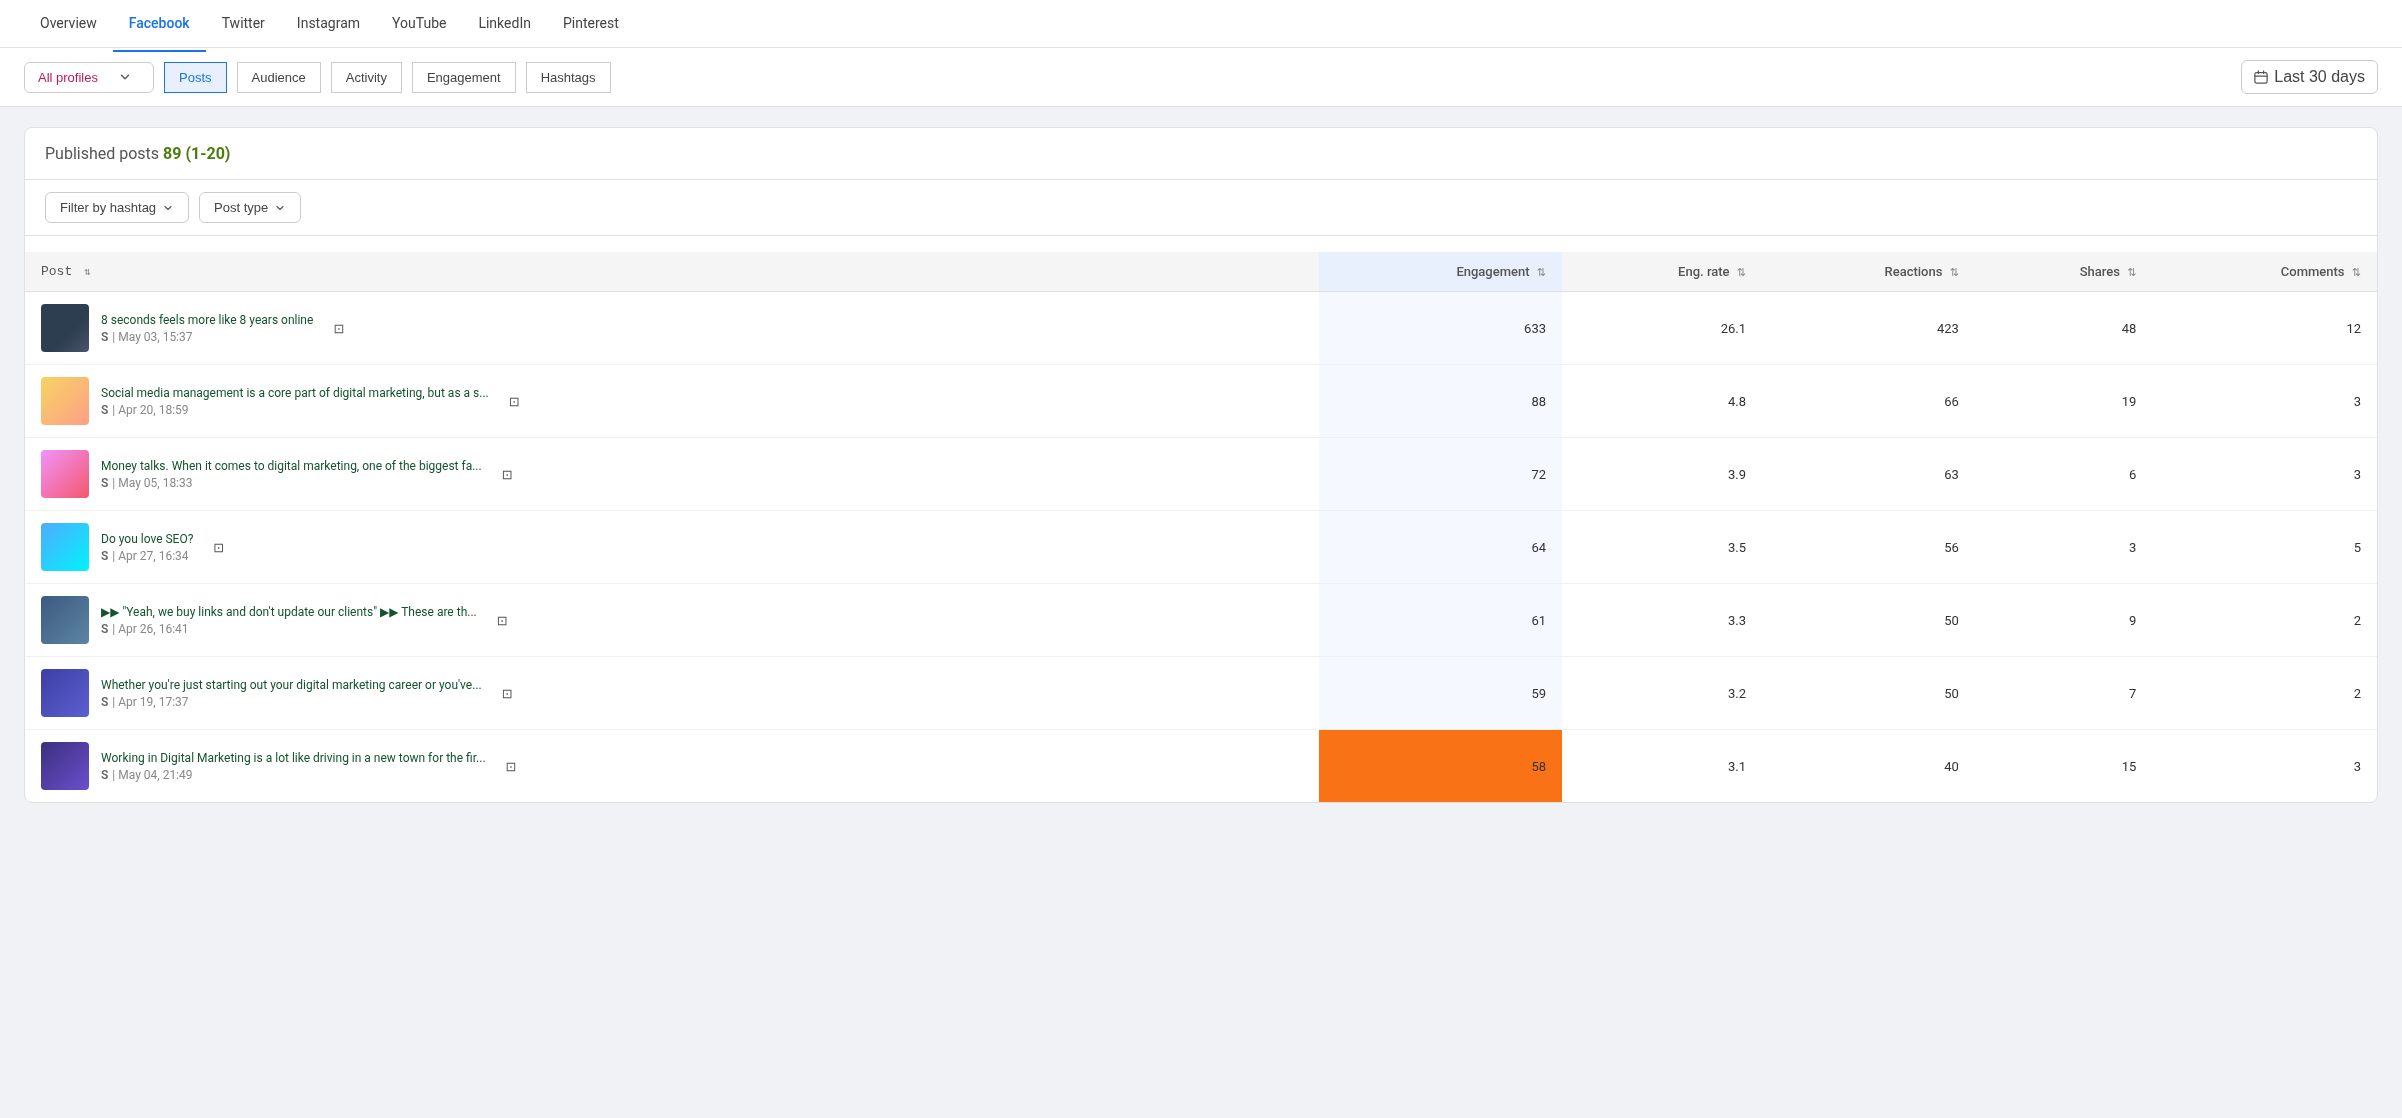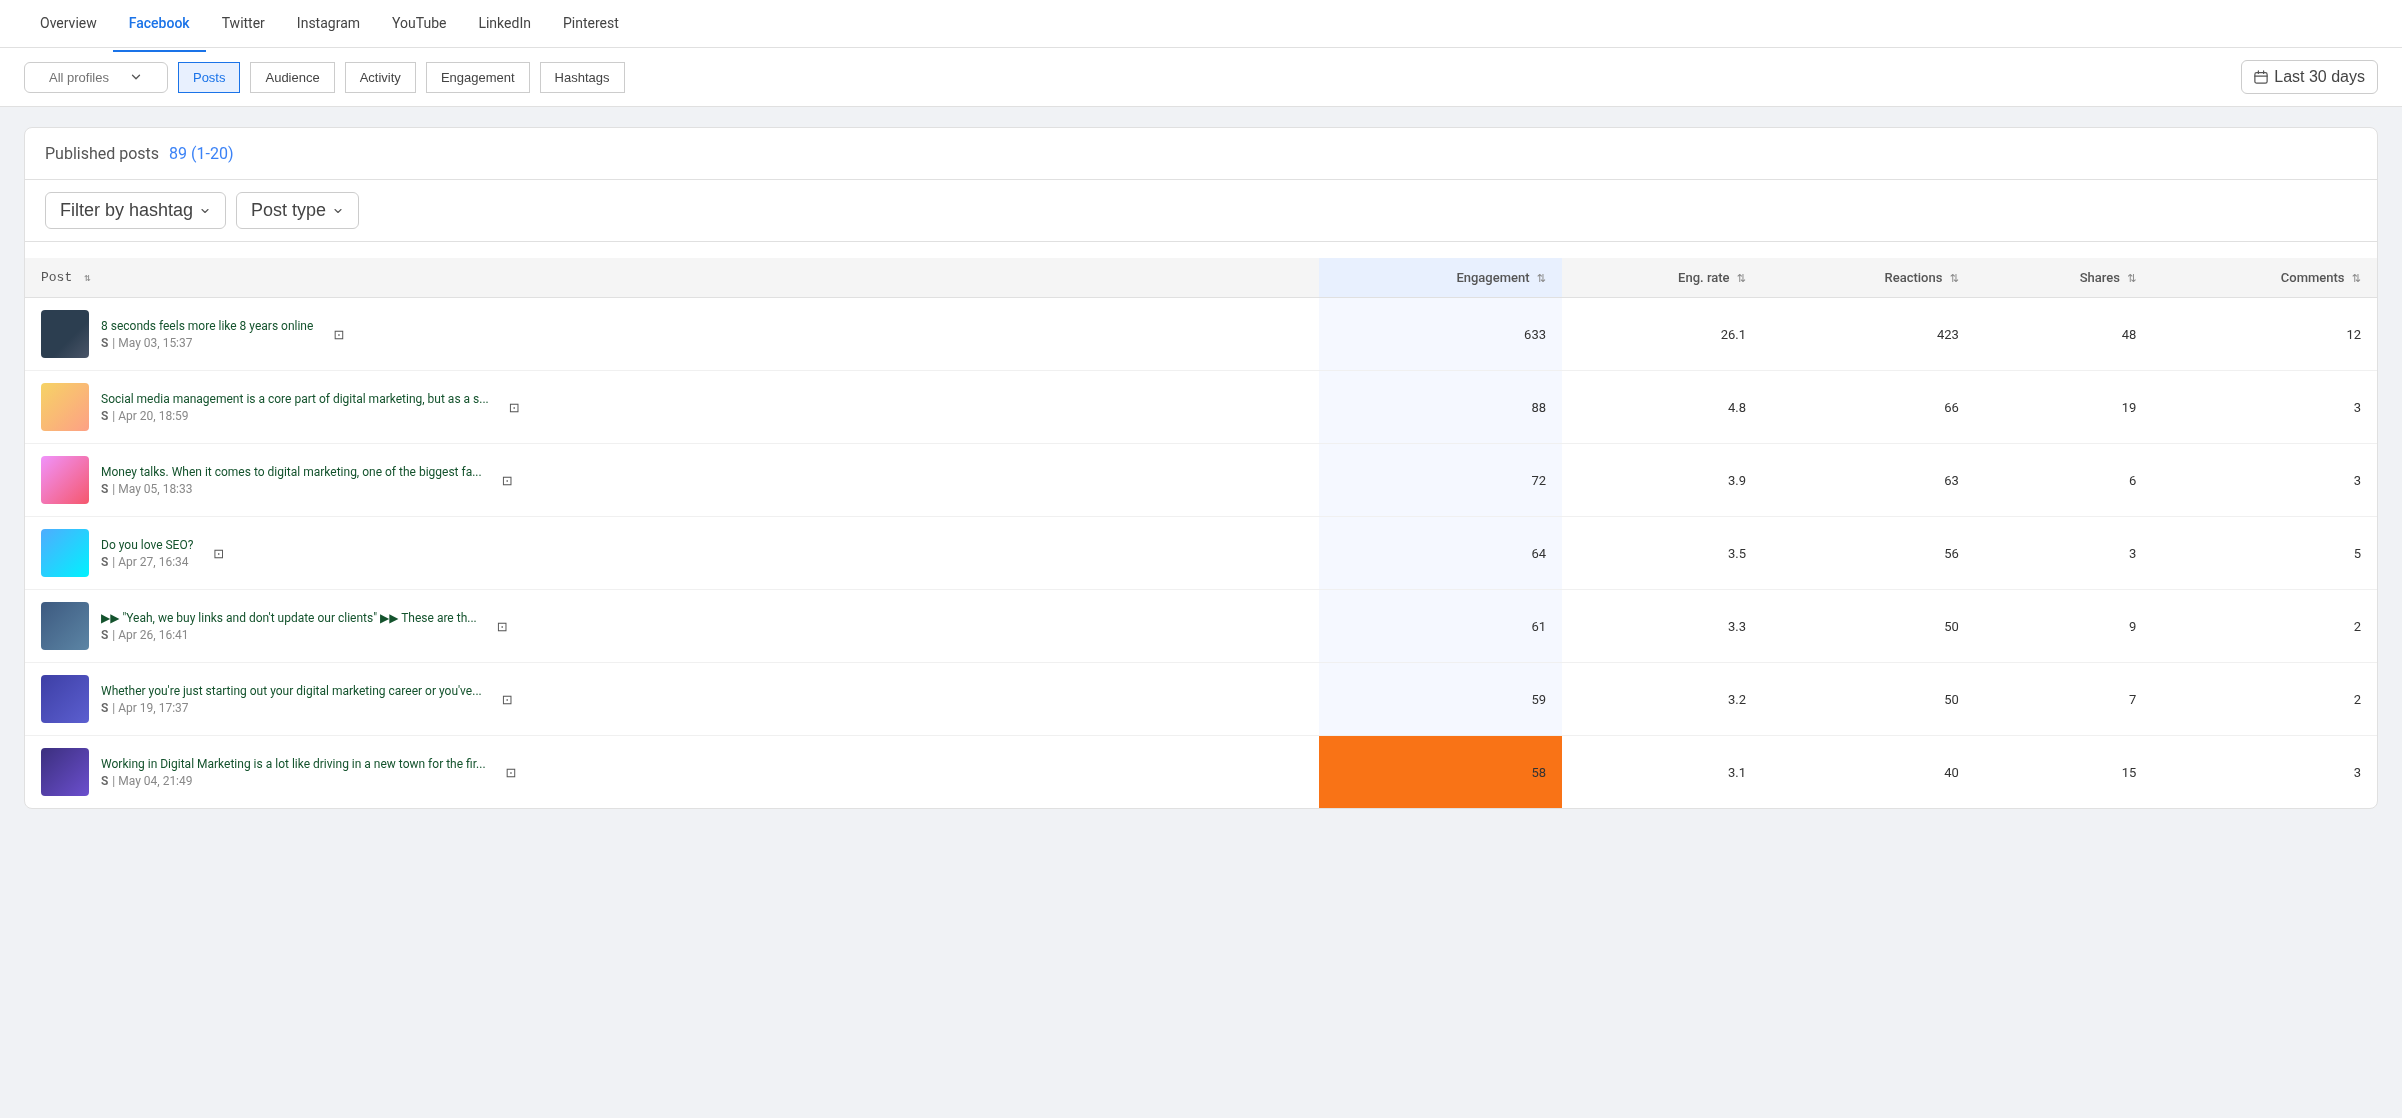--- a/index.html
+++ b/index.html
@@ -47,28 +47,28 @@
     }
     .sub-header-left {
       display: flex;
       align-items: center;
       gap: 10px;
     }
 
     .profile-dropdown {
       border: 1px solid #ccc;
       border-radius: 6px;
-      padding: 7px 24px;
+      padding: 7px 13px;
       background: #fff;
       cursor: pointer;
       display: flex;
       align-items: center;
       gap: 20px;
       font-size: 13px;
-      color: #737373;
+      color: #be185d;
       min-width: 130px;
     }
     .profile-dropdown svg { width: 14px; height: 14px; }
 
     .tab-btn {
       border: 1px solid #ccc;
       border-radius: 0;
       padding: 7px 14px;
       background: #fff;
       cursor: pointer;
@@ -116,21 +116,21 @@
       display: flex;
       gap: 10px;
       margin-bottom: 16px;
     }
     .filter-btn {
       border: 1px solid #ccc;
       border-radius: 6px;
       padding: 7px 14px;
       background: #fff;
       cursor: pointer;
-      font-size: 18px;
+      font-size: 13px;
       color: #444;
       display: flex;
       align-items: center;
       gap: 6px;
     }
 
     
     .table-container {
       background: #fff;
       border-radius: 8px;
@@ -272,21 +272,21 @@
     </button>
   </div>
 </div>
 
 <div class="main-content">
   <div class="table-container">
 
     <div style="padding: 16px 20px; border-bottom: 1px solid #e0e0e0;">
       <span class="section-header">
         <span>Published posts</span>
-        <span style="font-weight:400; color:#3b82f6; margin-left:6px;">89 (1-20)</span>
+        <span style="font-weight:700; color:#4d7c0f; ">89 (1-20)</span>
       </span>
     </div>
 
     <div class="filters" style="padding: 12px 20px; border-bottom: 1px solid #e0e0e0;">
       <button class="filter-btn">
         <span>Filter by hashtag</span>
         <svg width="12" height="12" viewBox="0 0 16 16" fill="none">
           <path d="M4 6l4 4 4-4" stroke="#555" stroke-width="1.5" stroke-linecap="round" stroke-linejoin="round"></path>
         </svg>
       </button>

